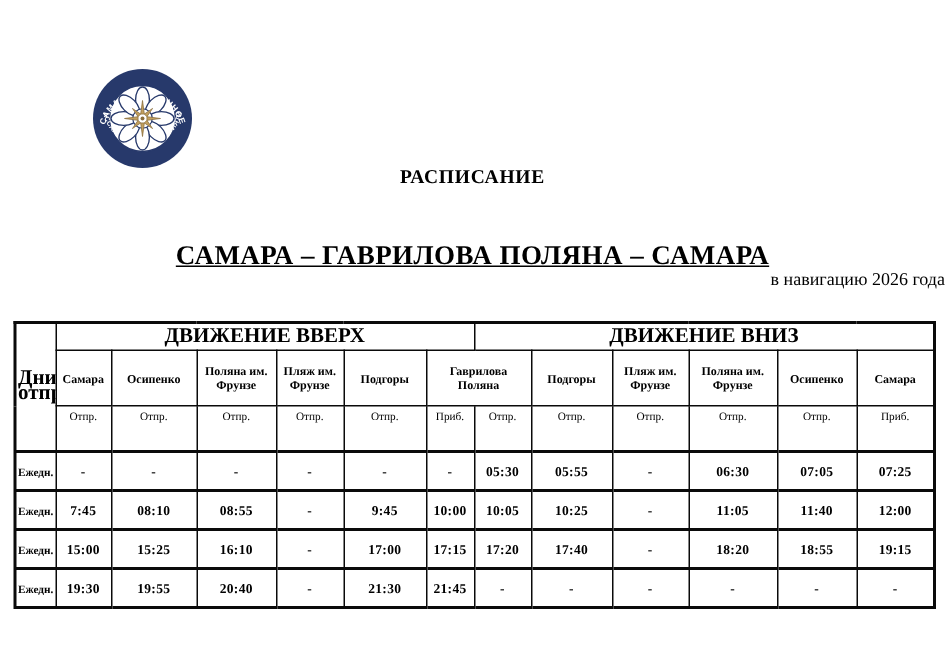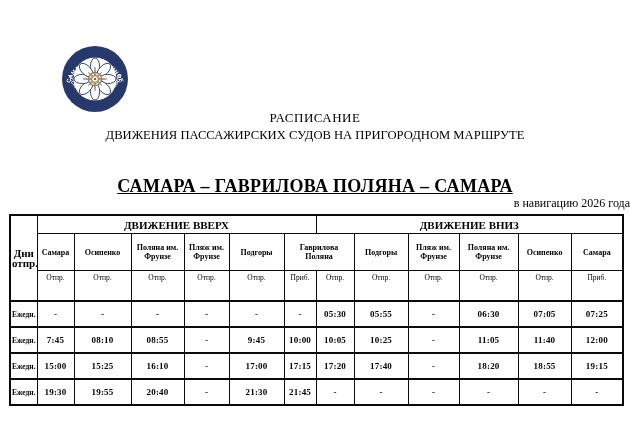--- a/index.html
+++ b/index.html
@@ -13,39 +13,39 @@
   .page { position: absolute; inset: 0; background: #fff; }
 
   
   .logo { position: absolute; left: 61px; top: 45px; width: 68px; height: 68px; }
 
   
   .title-block {
     position: absolute; left: 0; top: 110px; width: 630px;
     text-align: center; line-height: 16.5px;
   }
-  .t1 { font-size: 13px; font-weight: normal; letter-spacing: .5px; }
+  .t1 { font-size: 13px; font-weight: bold; letter-spacing: .5px; }
   .t2 { font-size: 12.6px; }
   .t3 { font-size: 18px; font-weight: bold; text-decoration: underline; letter-spacing: .3px; margin-top: 35px; }
   .t4 { font-size: 12px; text-align: right; }
   .t5 { font-size: 12.5px; font-weight: bold; text-decoration: underline; margin-top: 7px; }
 
   
   table.sched {
     position: absolute; left: 9px; top: 214px;
     width: 613px; table-layout: fixed;
     border-collapse: collapse;
     border: 2px solid #0a0a0a;
   }
   .sched th, .sched td {
     border: 1px solid #0a0a0a;
     text-align: center; vertical-align: middle;
     padding: 0 1px; overflow: hidden;
   }
-  .sched thead tr.dir-row th { height: 17px; font-size: 11px; font-weight: bold; }
+  .sched thead tr.dir-row th { height: 17px; font-size: 14px; font-weight: bold; }
   .sched thead tr.station-row th { height: 36px; font-size: 8px; font-weight: bold; line-height: 9px; margin-left: 12px; }
   .sched thead tr.sub-row td {
     height: 27px; font-size: 7.5px; font-weight: normal;
     vertical-align: top; padding-top: 2px;
   }
   .sched th.corner { font-size: 8px; font-weight: bold; line-height: 10px; }
   .sched tbody td {
     height: 24px; font-size: 9px; font-weight: bold;
     border-width: 2px 1px; letter-spacing: .2px; text-align: center;
   }
@@ -81,21 +81,20 @@
       </g>
     <circle cx="34" cy="34" r="6.5" fill="#ffffff" stroke="#27396b" stroke-width="0.8"></circle>
     <g id="star">
         <path d="M 32.77541301643171 31.04358549596388 L 34 22 L 35.22458698356829 31.04358549596388 Z M 35.22458698356829 31.04358549596388 L 40.7175144212722 27.2824855787278 L 36.95641450403612 32.77541301643171 Z M 36.95641450403612 32.77541301643171 L 46 34 L 36.95641450403612 35.22458698356829 Z M 36.95641450403612 35.22458698356829 L 40.7175144212722 40.7175144212722 L 35.22458698356829 36.95641450403612 Z M 35.22458698356829 36.95641450403612 L 34 46 L 32.77541301643171 36.95641450403612 Z M 32.77541301643171 36.95641450403612 L 27.2824855787278 40.7175144212722 L 31.04358549596388 35.22458698356829 Z M 31.04358549596388 35.22458698356829 L 22 34 L 31.04358549596388 32.77541301643171 Z M 31.04358549596388 32.77541301643171 L 27.282485578727798 27.2824855787278 L 32.77541301643171 31.04358549596388 Z " fill="#c3a05f" stroke="#8a6d3b" stroke-width="0.5"></path>
         <circle cx="34" cy="34" r="1.3" fill="#8a6d3b"></circle>
       </g>
   </svg>
 
   <div class="title-block">
     <div class="t1">РАСПИСАНИЕ</div>
-    <div class="t2">ДВИЖЕНИЯ ПАССАЖИРСКИХ СУДОВ НА ПРИГОРОДНОМ МАРШРУТЕ</div>
     <div class="t3">САМАРА – ГАВРИЛОВА ПОЛЯНА – САМАРА</div>
     <div class="t4">в навигацию 2026 года</div>
   </div>
 
   <table class="sched">
     <colgroup>
       <col style="width:27px">
         <col style="width:37px">
         <col style="width:57px">
         <col style="width:53px">

